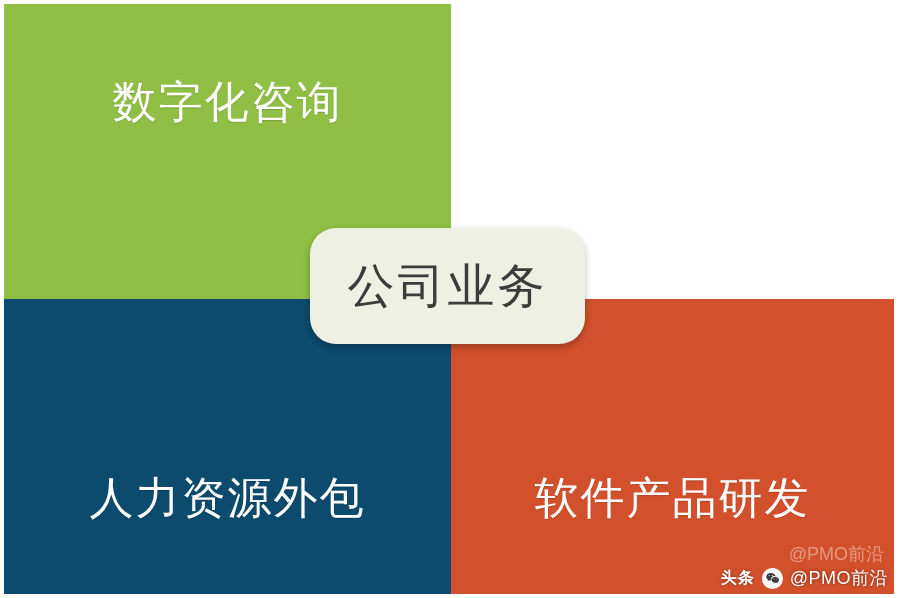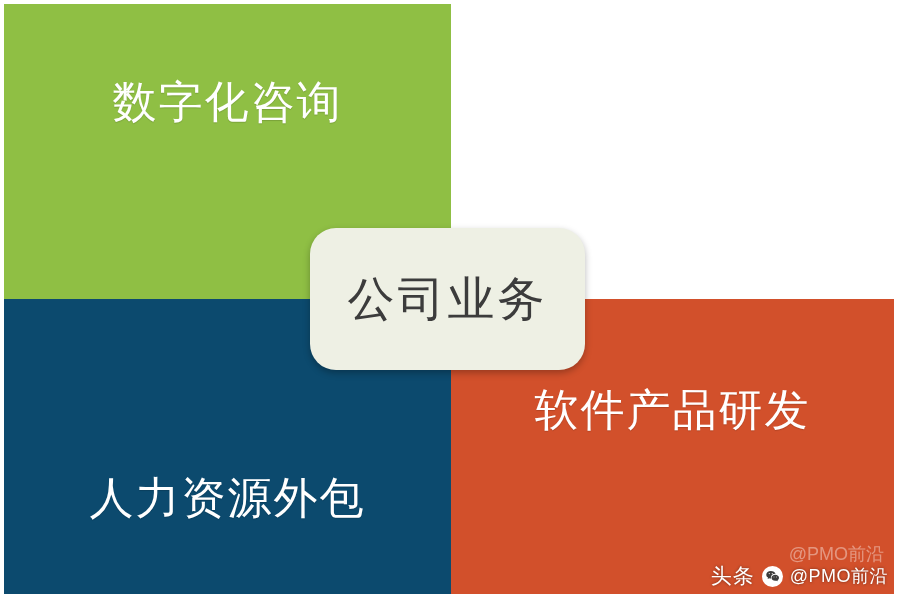--- a/index.html
+++ b/index.html
@@ -68,36 +68,37 @@
     padding-bottom: 72px;
     box-sizing: border-box;
   }
   
   #quad-bottom-right {
     left: 451px;
     top: 299px;
     width: 443px;
     height: 295px;
     background: #d2502b;
+    align-items: flex-end;
     padding-bottom: 72px;
     box-sizing: border-box;
   }
 
   .quad-label {
     display: block;
     line-height: 1.1;
     text-shadow: 0 1px 1px rgba(0,0,0,0.15);
   }
 
   #center-node {
     position: absolute;
     left: 310px;
     top: 228px;
     width: 275px;
-    height: 142px;
+    height: 116px;
     background: #eef0e4;
     border-radius: 26px;
     box-shadow: 0 3px 7px rgba(0,0,0,0.28);
     display: flex;
     align-items: center;
     justify-content: center;
     z-index: 5;
   }
   #center-node .center-label {
     font-size: 47px;
@@ -111,23 +112,23 @@
     position: absolute;
     right: 10px;
     bottom: 8px;
     display: flex;
     align-items: center;
     gap: 7px;
     z-index: 10;
     font-family: "Liberation Sans", sans-serif;
   }
   #watermark .toutiao-mark {
-    font-size: 21px;
+    font-size: 16px;
     color: #ffffff;
-    font-weight: normal;
+    font-weight: bold;
     letter-spacing: 1px;
     text-shadow: 0 0 3px rgba(0,0,0,0.45);
   }
   #watermark .wechat-badge {
     width: 21px;
     height: 21px;
     border-radius: 50%;
     background: #ffffff;
     display: flex;
     align-items: center;

